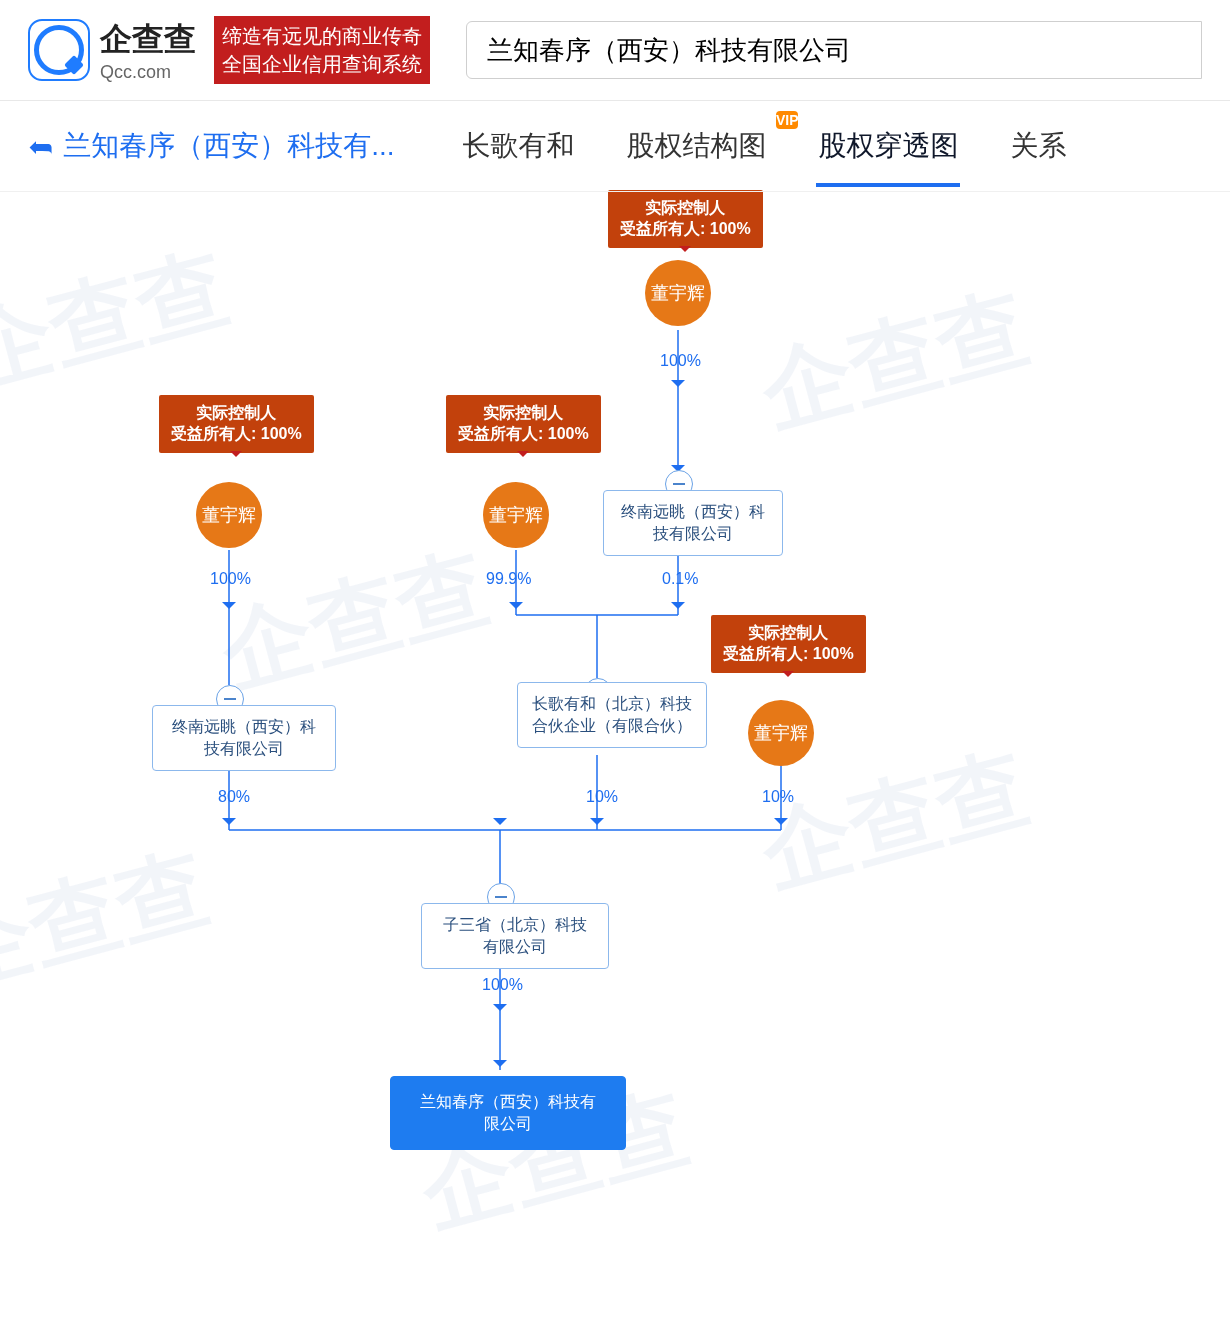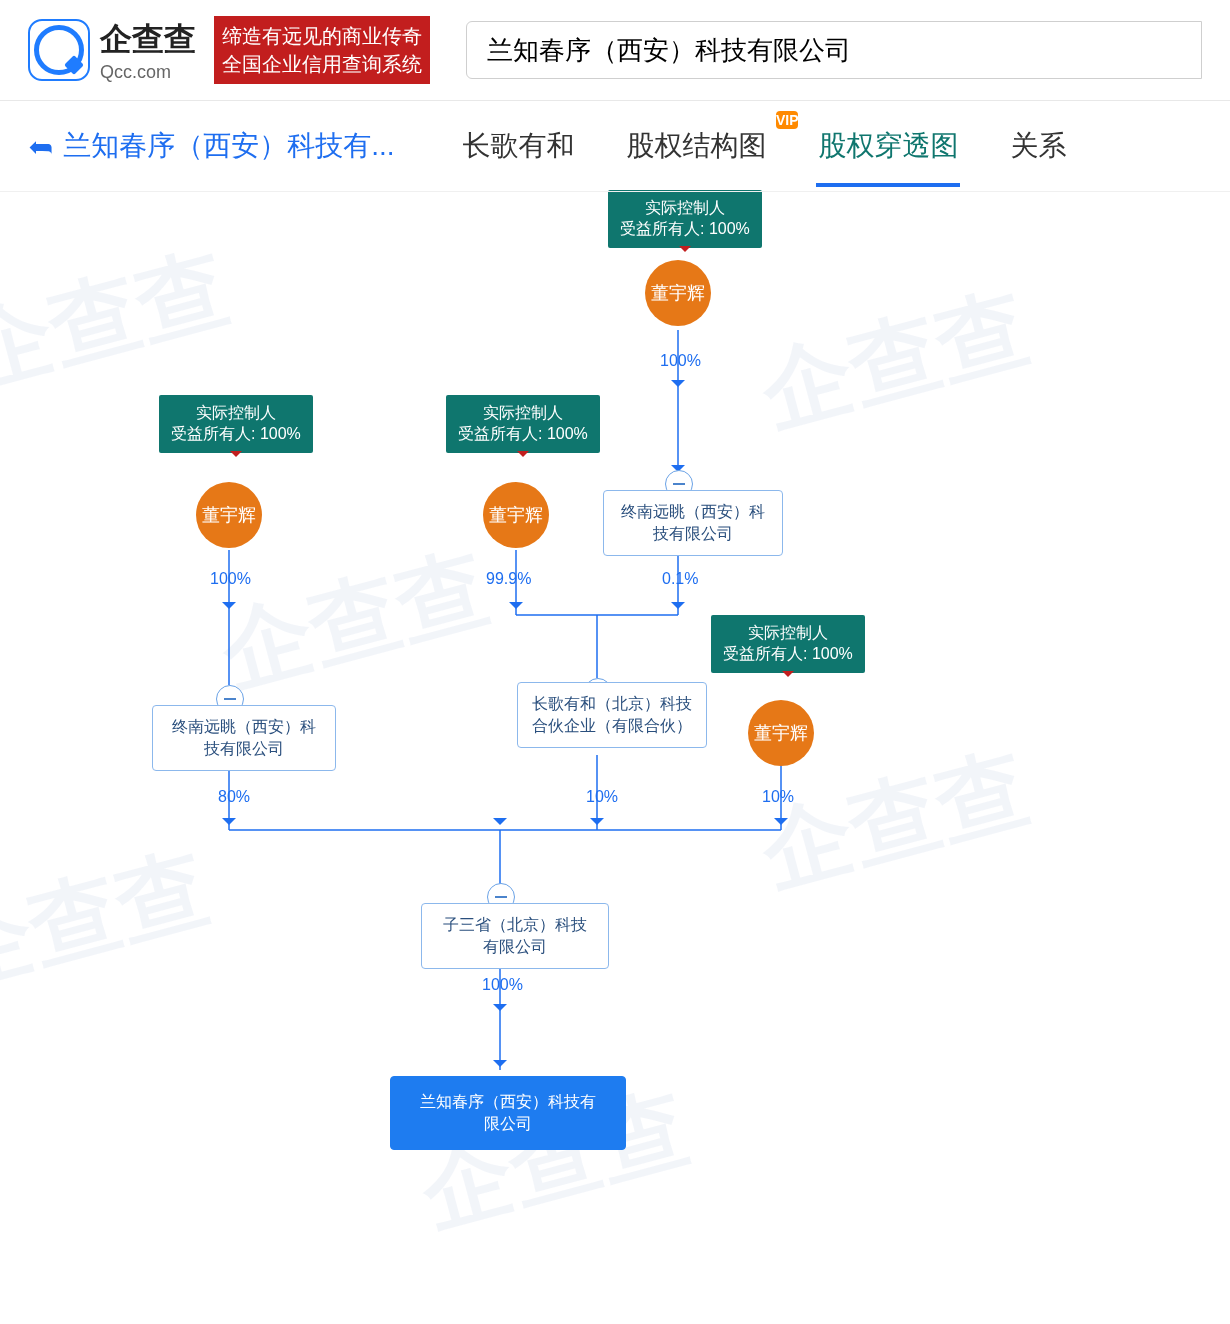--- a/index.html
+++ b/index.html
@@ -15,27 +15,27 @@
   .brand-sub{font-size:18px;color:#666;font-weight:500;}
   .slogan{background:#c21e1e;color:#fff;font-size:20px;line-height:28px;padding:6px 8px;}
   .search{flex:1;height:56px;border:1px solid #cfcfcf;border-radius:6px 0 0 6px;display:flex;align-items:center;padding:0 18px;margin-left:18px;}
   .search input{border:0;outline:0;font-size:26px;width:100%;}
   
   .subnav{height:90px;display:flex;align-items:center;padding:0 28px;gap:46px;border-bottom:1px solid #f0f0f0;z-index:10;position:relative;}
   .back{display:flex;align-items:center;gap:10px;color:#1e6ef0;font-size:28px;}
   .back-arrow{font-size:30px;transform:scaleX(-1);}
   .tabs{display:flex;gap:48px;margin-left:20px;font-size:28px;color:#333;}
   .tab{position:relative;padding:20px 2px;cursor:pointer;}
-  .tab.active{color:#0f766e;}
+  .tab.active{color:#0f172a;}
   .tab.active::after{content:"";position:absolute;left:0;right:0;bottom:-2px;height:4px;background:#1e6ef0;}
   .vip{position:absolute;top:4px;right:-30px;background:#ff8a00;color:#fff;font-size:14px;font-weight:700;padding:1px 0;border-radius:4px;}
   
   .diagram{position:absolute;left:0;right:0;top:190px;bottom:0;}
   .node{position:absolute;}
-  .redbox{background:#0f766e;color:#fff;font-size:16px;text-align:center;padding:8px 12px;border-radius:2px;}
+  .redbox{background:#c2410c;color:#fff;font-size:16px;text-align:center;padding:8px 12px;border-radius:2px;font-weight:bold;}
   .redbox .line2{white-space:nowrap;text-align:center;}
   .redbox::after{content:"";position:absolute;left:50%;bottom:-10px;transform:translateX(-50%);border:6px solid transparent;border-top-color:#c21e1e;}
   .person{width:66px;height:66px;border-radius:50%;background:#e67817;color:#fff;display:flex;align-items:center;justify-content:center;font-size:18px;}
   .company{border:1px solid #8cb8ec;border-radius:4px;background:#fff;color:#2a4f7d;font-size:16px;text-align:center;padding:10px 14px;max-width:190px;line-height:22px;}
   .company.final{background:#1e7cf0;color:#fff;border-color:#1e7cf0;padding:14px 22px;}
   .collapse{width:26px;height:26px;border:1px solid #6aa2e6;border-radius:50%;background:#fff;color:#4b84cc;display:flex;align-items:center;justify-content:center;font-size:20px;line-height:1;}
   .collapse::before{content:"";display:block;width:12px;height:2px;background:#4b84cc;}
   .pct{position:absolute;font-size:16px;color:#1e6ef0;}
   .arrow-down{position:absolute;width:0;height:0;border:7px solid transparent;border-top-color:#1e6ef0;}
   svg.edges{position:absolute;left:0;top:0;width:100%;height:100%;overflow:visible;}

